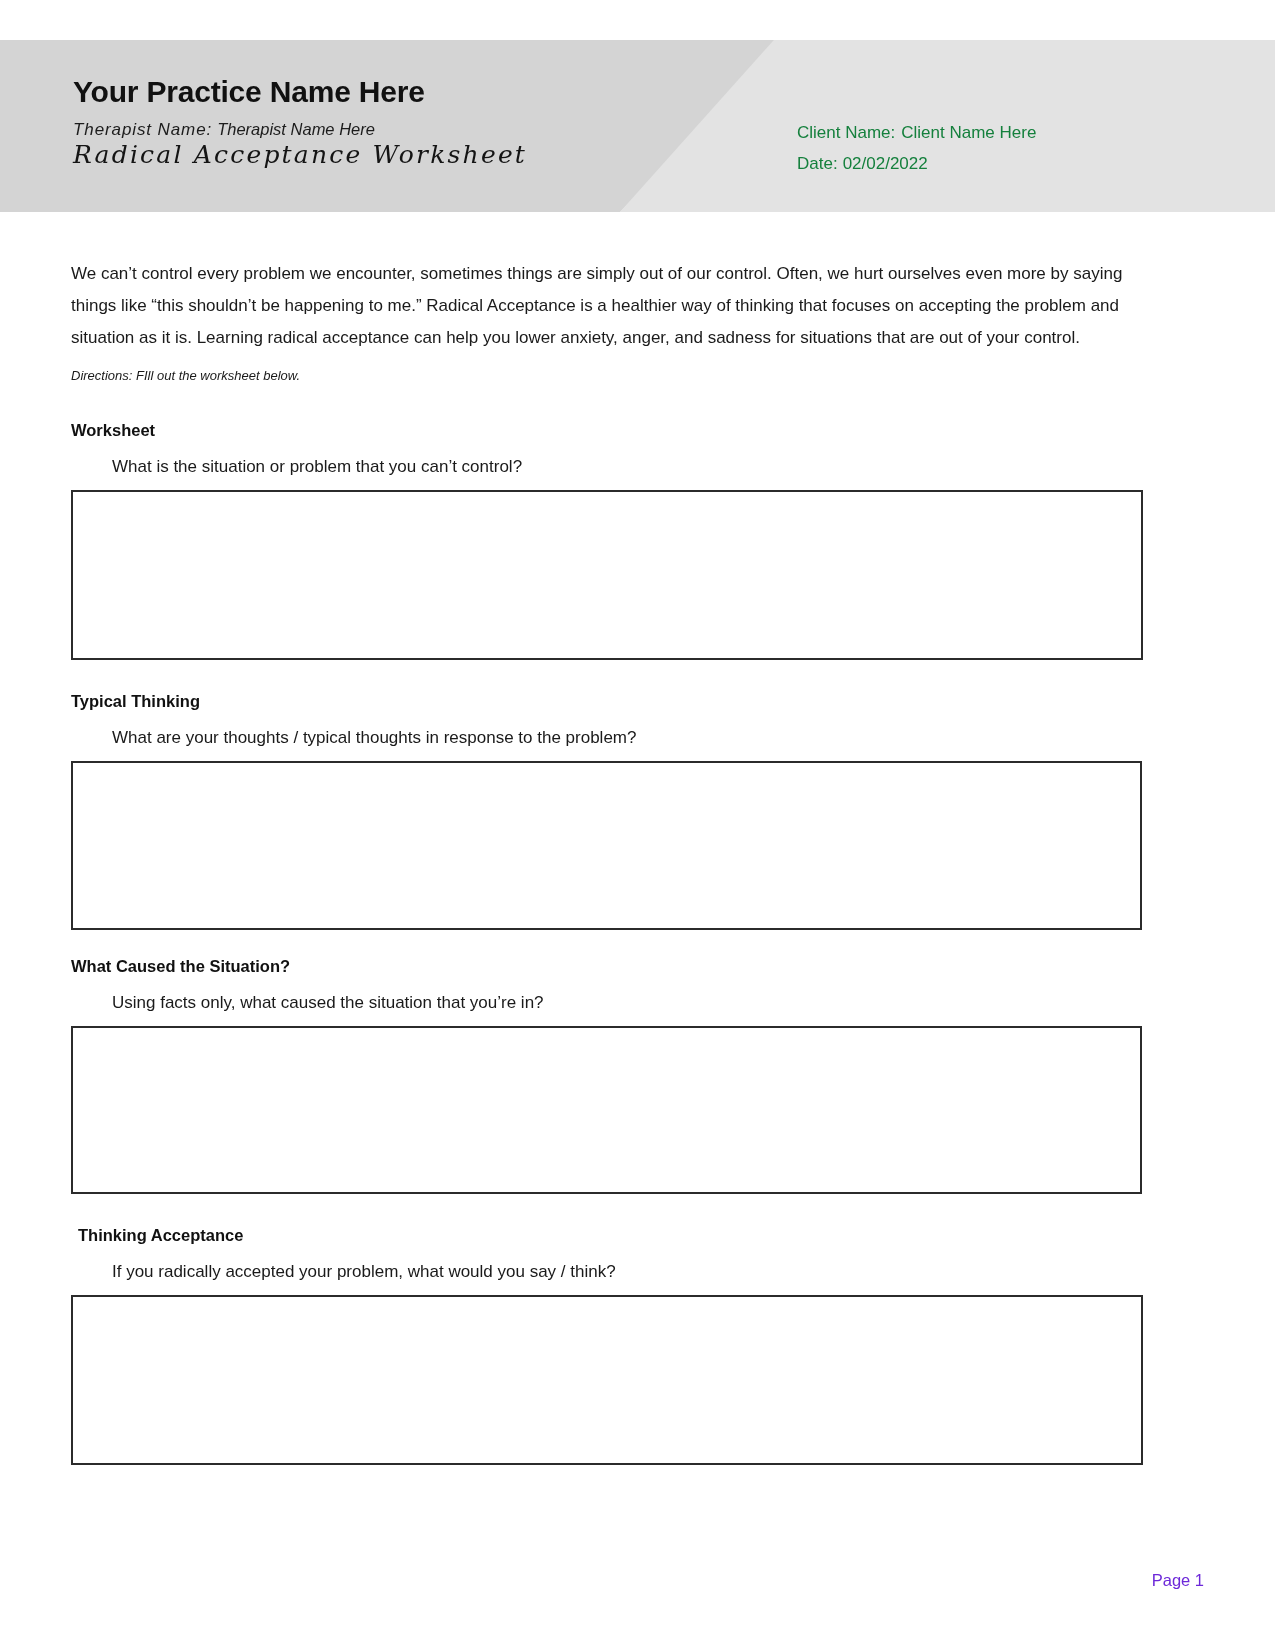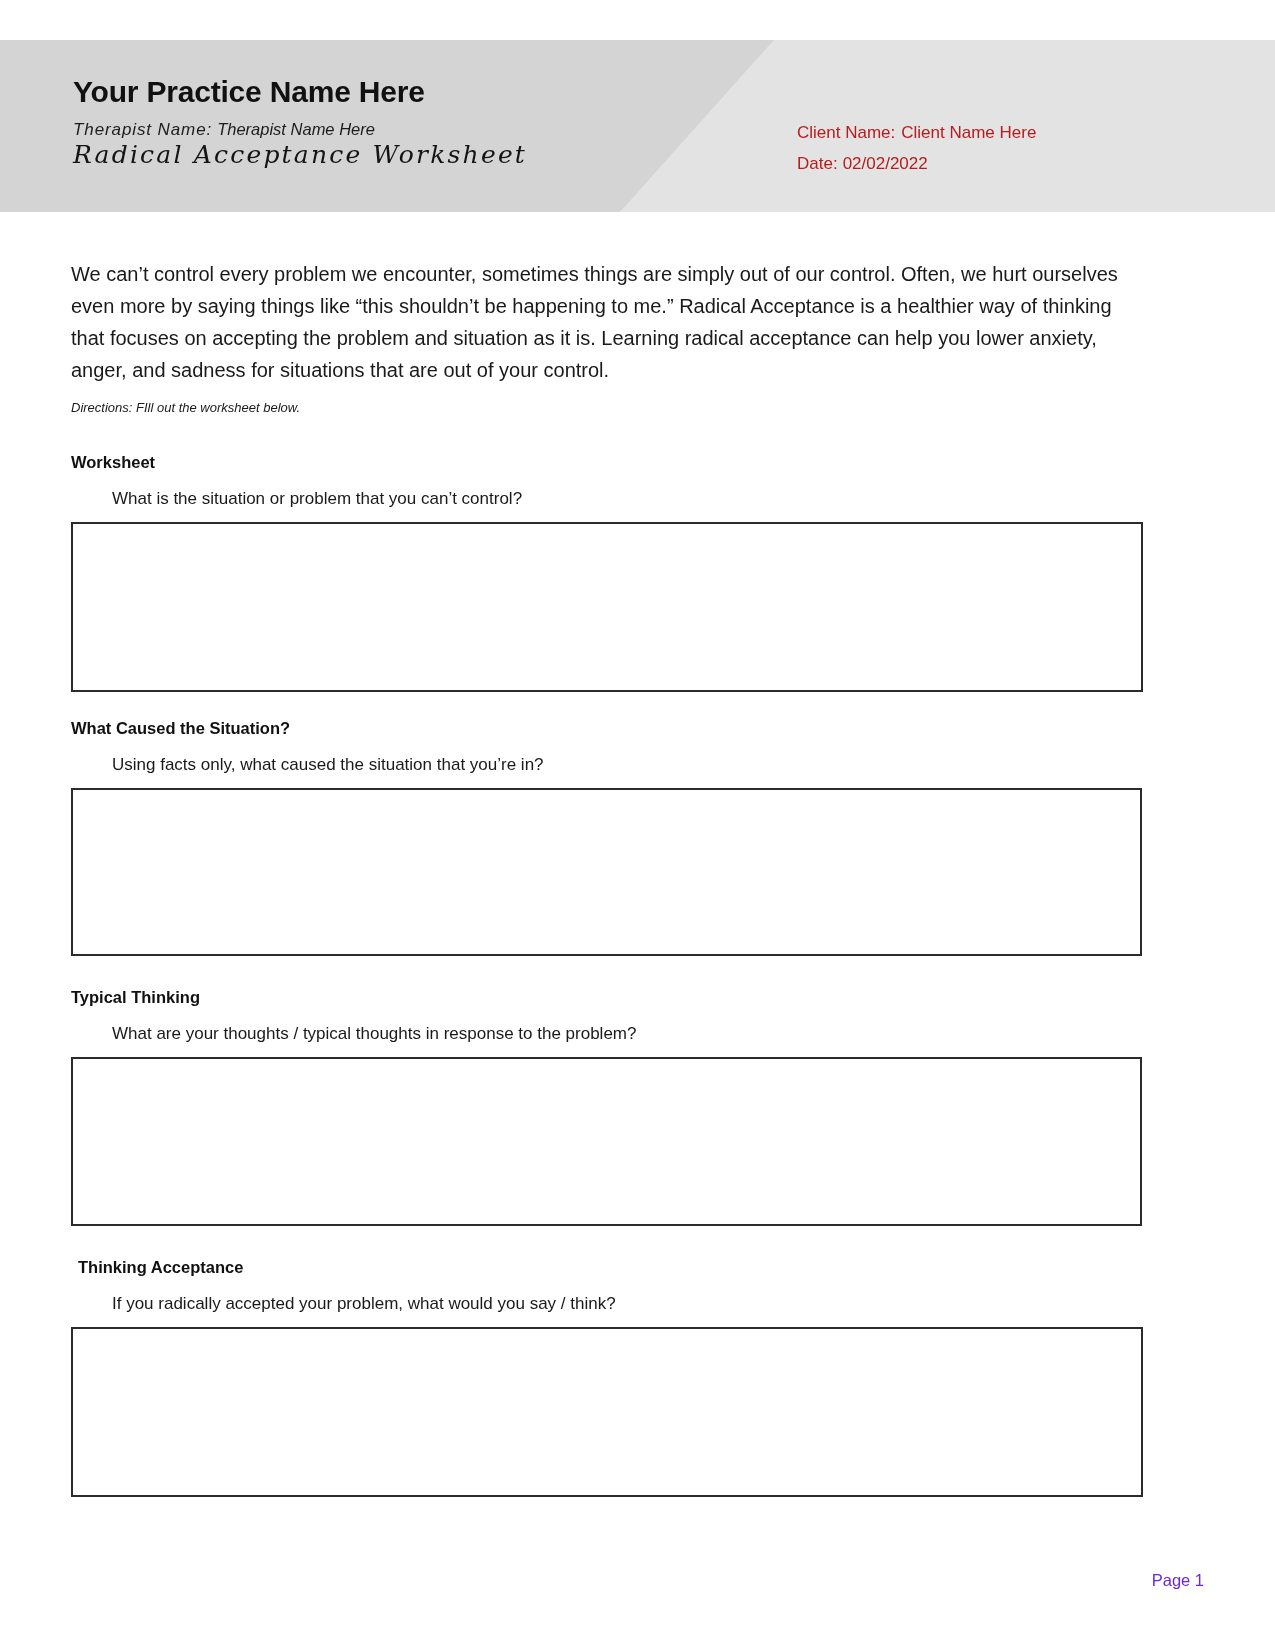--- a/index.html
+++ b/index.html
@@ -78,35 +78,35 @@
     white-space: nowrap;
   }
   .header-right-text {
     position: absolute;
     left: 797px;
     top: 83px;
     z-index: 5;
   }
   .client-line, .date-line {
     font-size: 17px;
-    color: #b91c1c;
+    color: #15803d;
     white-space: nowrap;
   }
   .date-line { margin-top: 11px; }
   .client-value { margin-left: 6px; }
   .date-value { margin-left: 5px; }
 
   
   .content {
     position: relative;
     padding: 0 71px 0 71px;
     margin-top: 30px;
   }
   .intro {
-    font-size: 20px;
+    font-size: 17px;
     line-height: 32px;
     color: #1a1a1a;
     width: 1072px;
     margin: 0;
   }
   .directions {
     font-style: italic;
     font-size: 13px;
     line-height: 32px;
     margin-top: 6px;
@@ -181,32 +181,32 @@
 
   <p class="intro">We can’t control every problem we encounter, sometimes things are simply out of our control. Often, we hurt ourselves even more by saying things like “this shouldn’t be happening to me.” Radical Acceptance is a healthier way of thinking that focuses on accepting the problem and situation as it is. Learning radical acceptance can help you lower anxiety, anger, and sadness for situations that are out of your control.</p>
   <p class="directions">Directions: FIll out the worksheet below.</p>
 
   <div class="section sec-situation">
     <div class="section-heading">Worksheet</div>
     <div class="section-question">What is the situation or problem that you can’t control?</div>
     <div class="answer-box b1"></div>
   </div>
 
+  <div class="section sec-typical">
+    <div class="section-heading">Typical Thinking</div>
+    <div class="section-question">What are your thoughts / typical thoughts in response to the problem?</div>
+    <div class="answer-box b3"></div>
+  </div>
+
   <div class="section sec-cause">
     <div class="section-heading">What Caused the Situation?</div>
     <div class="section-question">Using facts only, what caused the situation that you’re in?</div>
     <div class="answer-box b2"></div>
   </div>
 
-  <div class="section sec-typical">
-    <div class="section-heading">Typical Thinking</div>
-    <div class="section-question">What are your thoughts / typical thoughts in response to the problem?</div>
-    <div class="answer-box b3"></div>
-  </div>
-
   <div class="section sec-radical">
     <div class="section-heading indented">Thinking Acceptance</div>
     <div class="section-question">If you radically accepted your problem, what would you say / think?</div>
     <div class="answer-box b4"></div>
   </div>
 
 </div>
 
 <div class="footer">Page 1</div>
 

